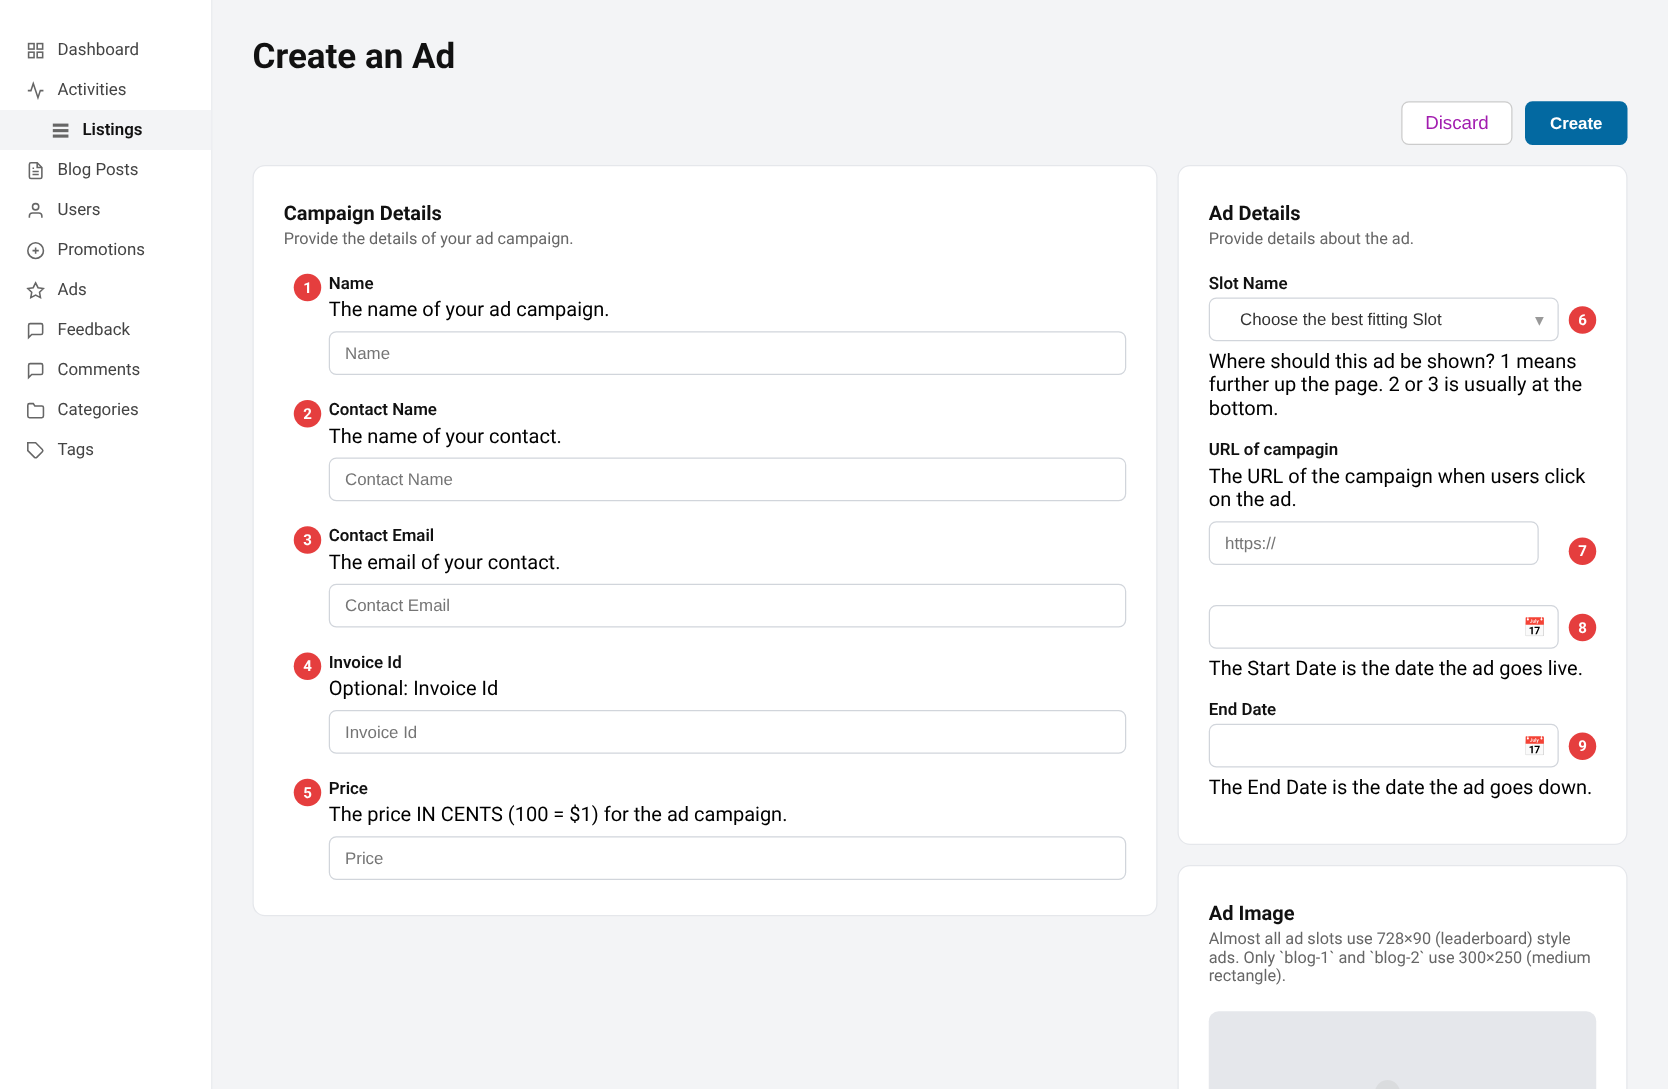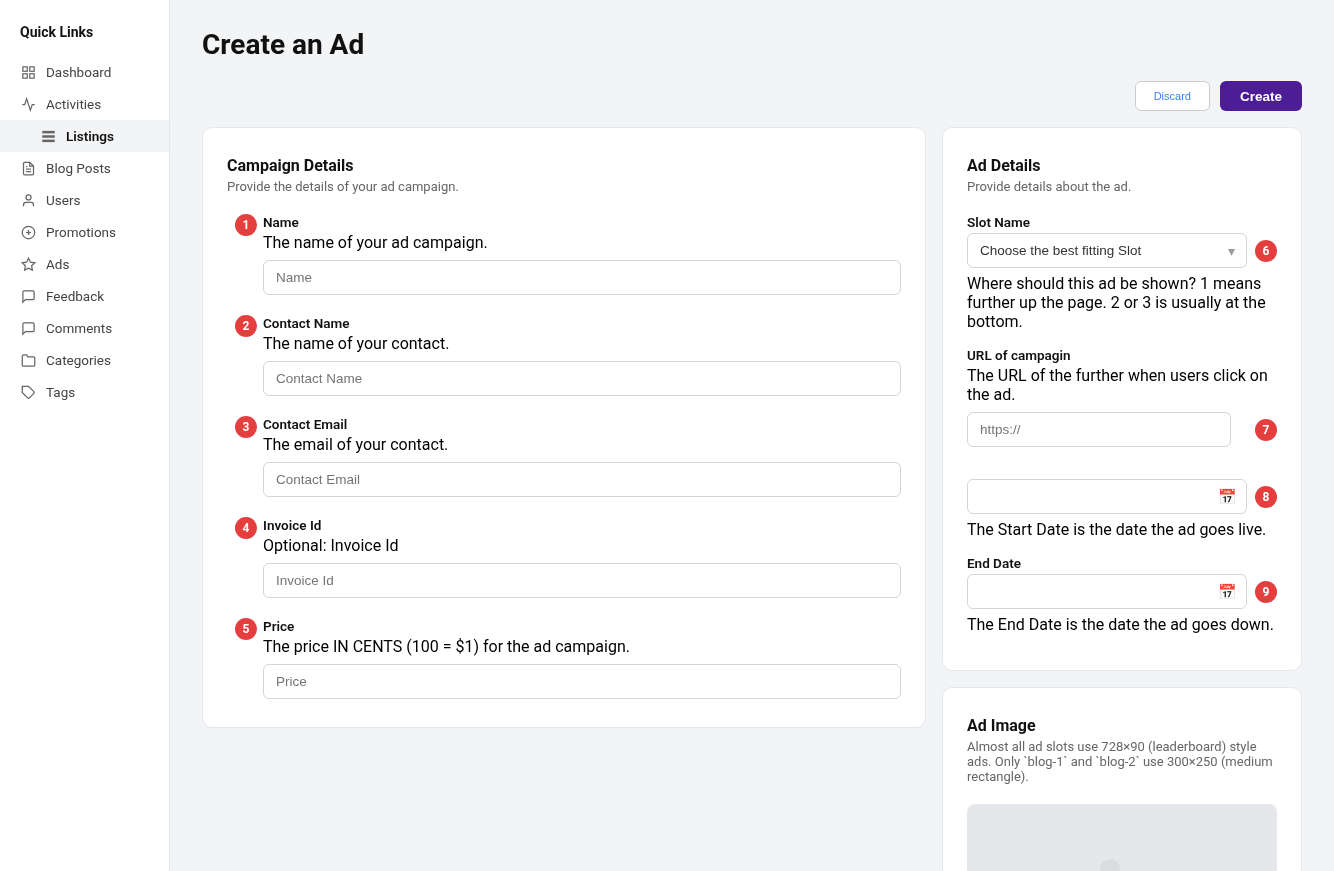--- a/index.html
+++ b/index.html
@@ -68,26 +68,26 @@
       justify-content: flex-end;
       gap: 10px;
       margin-bottom: 16px;
     }
     .btn-discard {
       padding: 8px 18px;
       border: 1px solid #ccc;
       background: #fff;
       border-radius: 6px;
       cursor: pointer;
-      font-size: 11px;
-      color: #3b82f6;
+      font-size: 15px;
+      color: #a21caf;
     }
     .btn-create {
       padding: 4px 20px;
-      background: #4c1d95;
+      background: #0369a1;
       color: #fff;
       border: none;
       border-radius: 6px;
       cursor: pointer;
       font-size: 13.5px;
       font-weight: 600;
     }
     .forms-row {
       display: flex;
       gap: 16px;
@@ -153,21 +153,21 @@
       color: #fff;
       font-size: 12px;
       font-weight: 700;
       display: flex;
       align-items: center;
       justify-content: center;
     }
     
     .form-select {
       width: 100%;
-      padding: 9px 12px;
+      padding: 9px 24px;
       border: 1px solid #d1d5db;
       border-radius: 6px;
       font-size: 13.5px;
       color: #333;
       background: #fff;
       appearance: none;
     }
     .select-wrapper {
       position: relative;
     }
@@ -216,21 +216,20 @@
     .image-placeholder svg {
       opacity: 0.4;
     }
   </style>
 </head>
 <body>
 
 <div class="layout">
 
   <aside class="sidebar">
-    <div class="sidebar-title">Quick Links</div>
 
     <div class="sidebar-item">
       <span class="sidebar-icon">
         <svg width="15" height="15" viewBox="0 0 24 24" fill="none" stroke="currentColor" stroke-width="2">
             <rect x="3" y="3" width="7" height="7"></rect>
             <rect x="14" y="3" width="7" height="7"></rect>
             <rect x="3" y="14" width="7" height="7"></rect>
             <rect x="14" y="14" width="7" height="7"></rect>
           </svg>
       </span>
@@ -405,22 +404,22 @@
                   <option>Slot 3</option>
                 </select>
               </div>
               <div style="width:22px;height:22px;border-radius:50%;background:#e53e3e;color:#fff;font-size:12px;font-weight:700;display:flex;align-items:center;justify-content:center;flex-shrink:0;">6</div>
             </div>
             <div class="form-desc" style="margin-top:6px;">Where should this ad be shown? 1 means further up the page. 2 or 3 is usually at the bottom.</div>
           </div>
 
           <div style="position:relative; margin-bottom:32px;">
             <div class="form-label">URL of campagin</div>
-            <div class="form-desc">The URL of the further when users click on the ad.</div>
-            <div style="display:flex; align-items:center; gap:24px;">
+            <div class="form-desc">The URL of the campaign when users click on the ad.</div>
+            <div style="display:flex; align-items:flex-end; gap:24px;">
               <input class="form-input" style="flex: 1 1 0%;" type="text" placeholder="https://">
               <div style="width:22px;height:22px;border-radius:50%;background:#e53e3e;color:#fff;font-size:12px;font-weight:700;display:flex;align-items:center;justify-content:center;flex-shrink:0;">7</div>
             </div>
           </div>
 
           <div style="position:relative; margin-bottom:16px;">
             <div style="display:flex; align-items:center; gap:8px;">
               <div class="date-wrapper" style="flex:1;">
                 <input type="text" style="">
                 <span class="cal-icon">📅</span>

